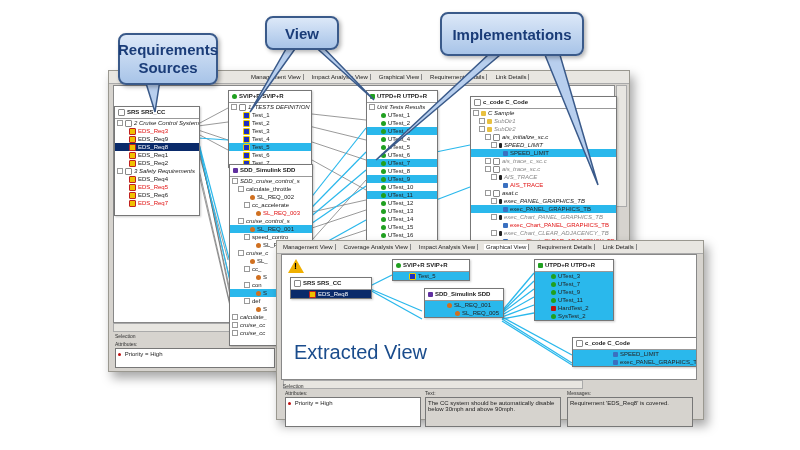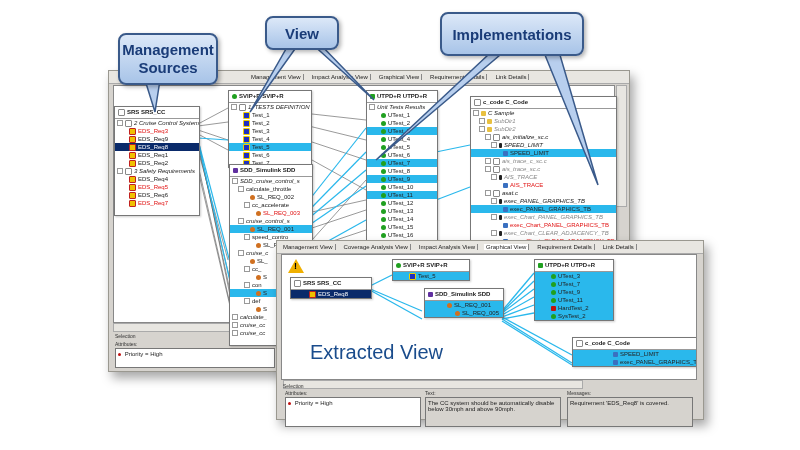--- a/index.html
+++ b/index.html
@@ -27,21 +27,21 @@
   .ic.code{background:#3a70c0;}
   .ic.fold{background:#e8c040;}
   .ic.doc{background:#fff;border:1px solid #888;}
   .pm{display:inline-block;width:4px;height:4px;border:1px solid #999;margin-right:2px;vertical-align:middle;}
   svg.links{position:absolute;left:0;top:0;pointer-events:none;}
   .sbar{position:absolute;background:#e8e6e1;border:1px solid #aaa;}
   .panel-label{position:absolute;font-size:5px;color:#333;}
   .panelbox{position:absolute;background:#fff;border:1px solid #777;font-size:6px;color:#222;padding:2px;box-sizing:border-box;}
   .panelbox.gray{background:#d6d3ce;}
   .callout{position:absolute;background:linear-gradient(#dce8f8,#a8c4e8);border:2px solid #3a5a8a;border-radius:8px;color:#1a3c78;font-weight:bold;text-align:center;box-shadow:2px 2px 4px rgba(0,0,0,0.3);display:flex;align-items:center;justify-content:center;}
-  .extracted{position:absolute;font-size:20px;color:#1a4c8c;margin-left:16px;}
+  .extracted{position:absolute;font-size:20px;color:#1a4c8c;}
   .warn{position:absolute;width:0;height:0;border-left:8px solid transparent;border-right:8px solid transparent;border-bottom:14px solid #f0b000;}
   .warn::after{content:"!";position:absolute;left:-2px;top:2px;font-size:9px;font-weight:bold;color:#000;}
 </style>
 </head>
 <body>
 
 <div class="win" style="left:108px;top:70px;width:520px;height:300px;">
   <div class="tabs" style="padding-left:140px;">
     <span>Management View</span>
     <span>Impact Analysis View</span>
@@ -278,15 +278,15 @@
 <svg class="links" width="800" height="450" style="z-index:8;">
   <g fill="#b8cfee" stroke="#3a5a8a" stroke-width="1.5">
     <polygon points="145,80 160,80 155,112"></polygon>
     <polygon points="290,42 300,42 250,112"></polygon>
     <polygon points="310,42 318,42 374,100"></polygon>
     <polygon points="488,55 500,55 376,160"></polygon>
     <polygon points="545,55 560,55 598,185"></polygon>
   </g>
 </svg>
 
-<div class="callout" style="left:118px;top:33px;width:96px;height:48px;font-size:15px;line-height:18px;z-index:9;">Management Sources</div>
+<div class="callout" style="left:118px;top:33px;width:96px;height:48px;font-size:15px;line-height:18px;z-index:9;">Requirements Sources</div>
 <div class="callout" style="left:265px;top:16px;width:70px;height:30px;font-size:15px;z-index:9;">View</div>
 <div class="callout" style="left:440px;top:12px;width:140px;height:40px;font-size:15px;z-index:9;">Implementations</div>
 
 </body></html>

